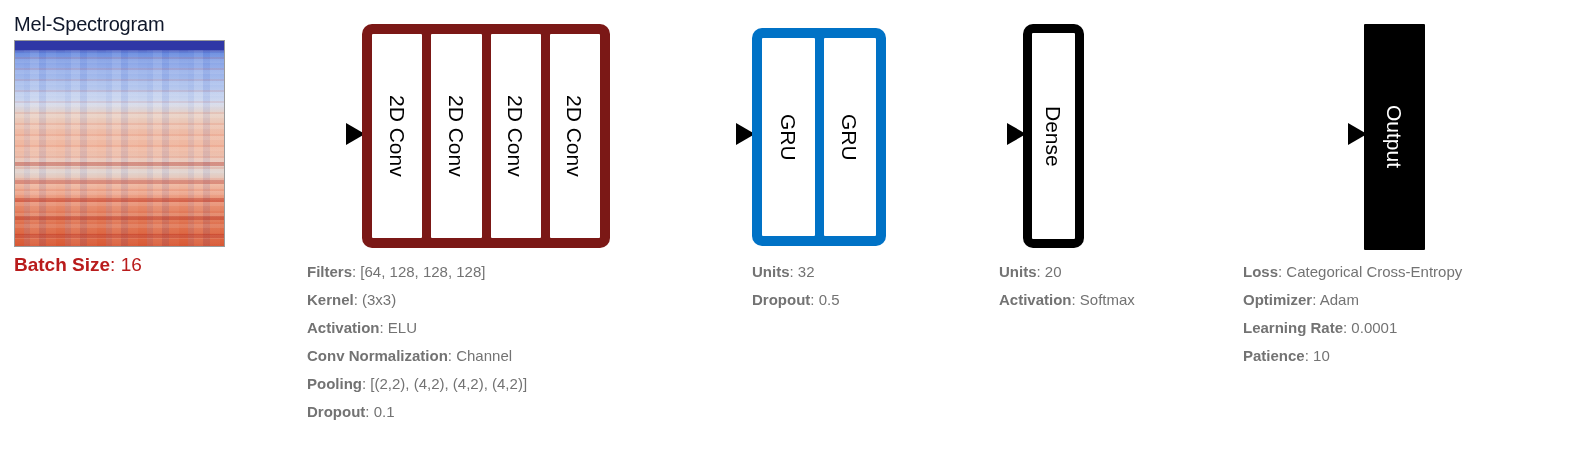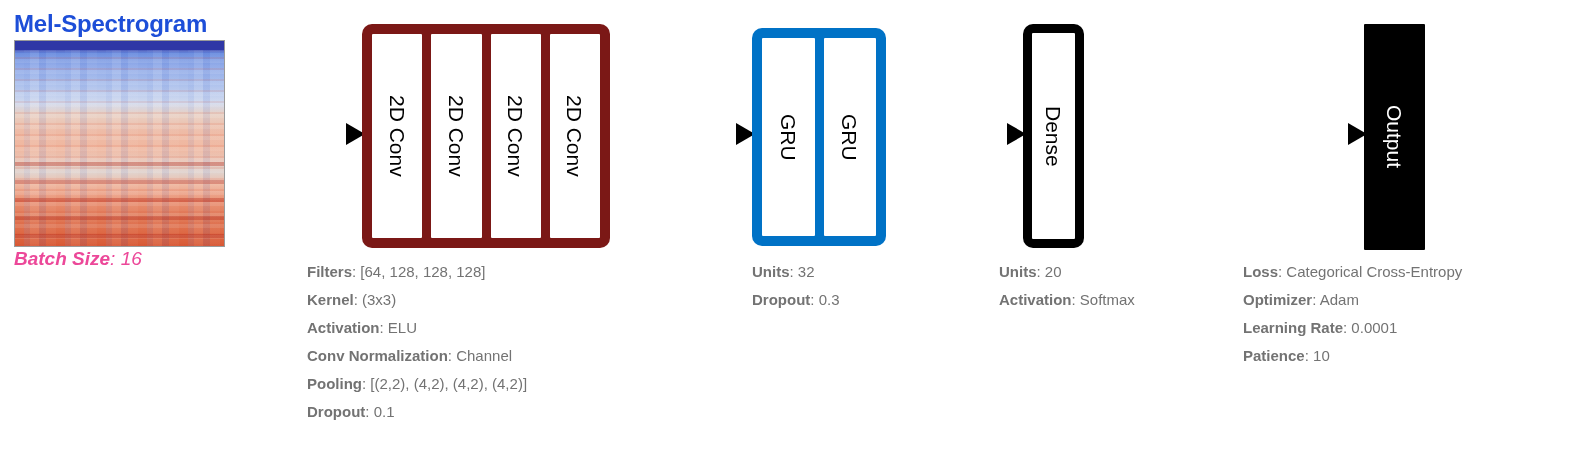--- a/index.html
+++ b/index.html
@@ -14,23 +14,23 @@
     font-family: "Liberation Sans", sans-serif;
     overflow: hidden;
   }
 
   
   .abs { position: absolute; }
 
   
   #spec-group { left: 14px; top: 12px; width: 215px; }
   #spec-title {
-    font-size: 24px;
-    font-weight: bold;
-    color: #1d4ed8;
+    font-size: 20px;
+    font-weight: normal;
+    color: #0f172a;
     letter-spacing: -0.2px;
     line-height: 24px;
     white-space: nowrap;
   }
   #spec-image {
     margin-top: 4px;
     width: 209px;
     height: 205px;
     border: 1px solid #9a9a9a;
     position: relative;
@@ -88,25 +88,25 @@
   }
   #spec-darklines {
     top: 52%; height: 48%;
     background: repeating-linear-gradient(to bottom,
       rgba(0,0,0,0.00) 0px,
       rgba(0,0,0,0.00) 14px,
       rgba(178,34,20,0.34) 14px,
       rgba(178,34,20,0.34) 18px);
   }
   #spec-caption {
+    margin-top: 6px;
     font-size: 19px;
-    color: #ec4899;
+    color: #b91c1c;
     white-space: nowrap;
     line-height: 24px;
-    font-style: italic;
   }
 
   
   .block {
     position: absolute;
     box-sizing: border-box;
     border-radius: 10px;
     display: flex;
     align-items: stretch;
     background: #ffffff;
@@ -270,21 +270,21 @@
   <div class="row"><b>Filters</b><span>: [64, 128, 128, 128]</span></div>
   <div class="row"><b>Kernel</b><span>: (3x3)</span></div>
   <div class="row"><b>Activation</b><span>: ELU</span></div>
   <div class="row"><b>Conv Normalization</b><span>: Channel</span></div>
   <div class="row"><b>Pooling</b><span>: [(2,2), (4,2), (4,2), (4,2)]</span></div>
   <div class="row"><b>Dropout</b><span>: 0.1</span></div>
 </div>
 
 <div class="annot" id="gru-annot">
   <div class="row"><b>Units</b><span>: 32</span></div>
-  <div class="row"><b>Dropout</b><span>: 0.3</span></div>
+  <div class="row"><b>Dropout</b><span>: 0.5</span></div>
 </div>
 
 <div class="annot" id="dense-annot">
   <div class="row"><b>Units</b><span>: 20</span></div>
   <div class="row"><b>Activation</b><span>: Softmax</span></div>
 </div>
 
 <div class="annot" id="train-annot">
   <div class="row"><b>Loss</b><span>: Categorical Cross-Entropy</span></div>
   <div class="row"><b>Optimizer</b><span>: Adam</span></div>

